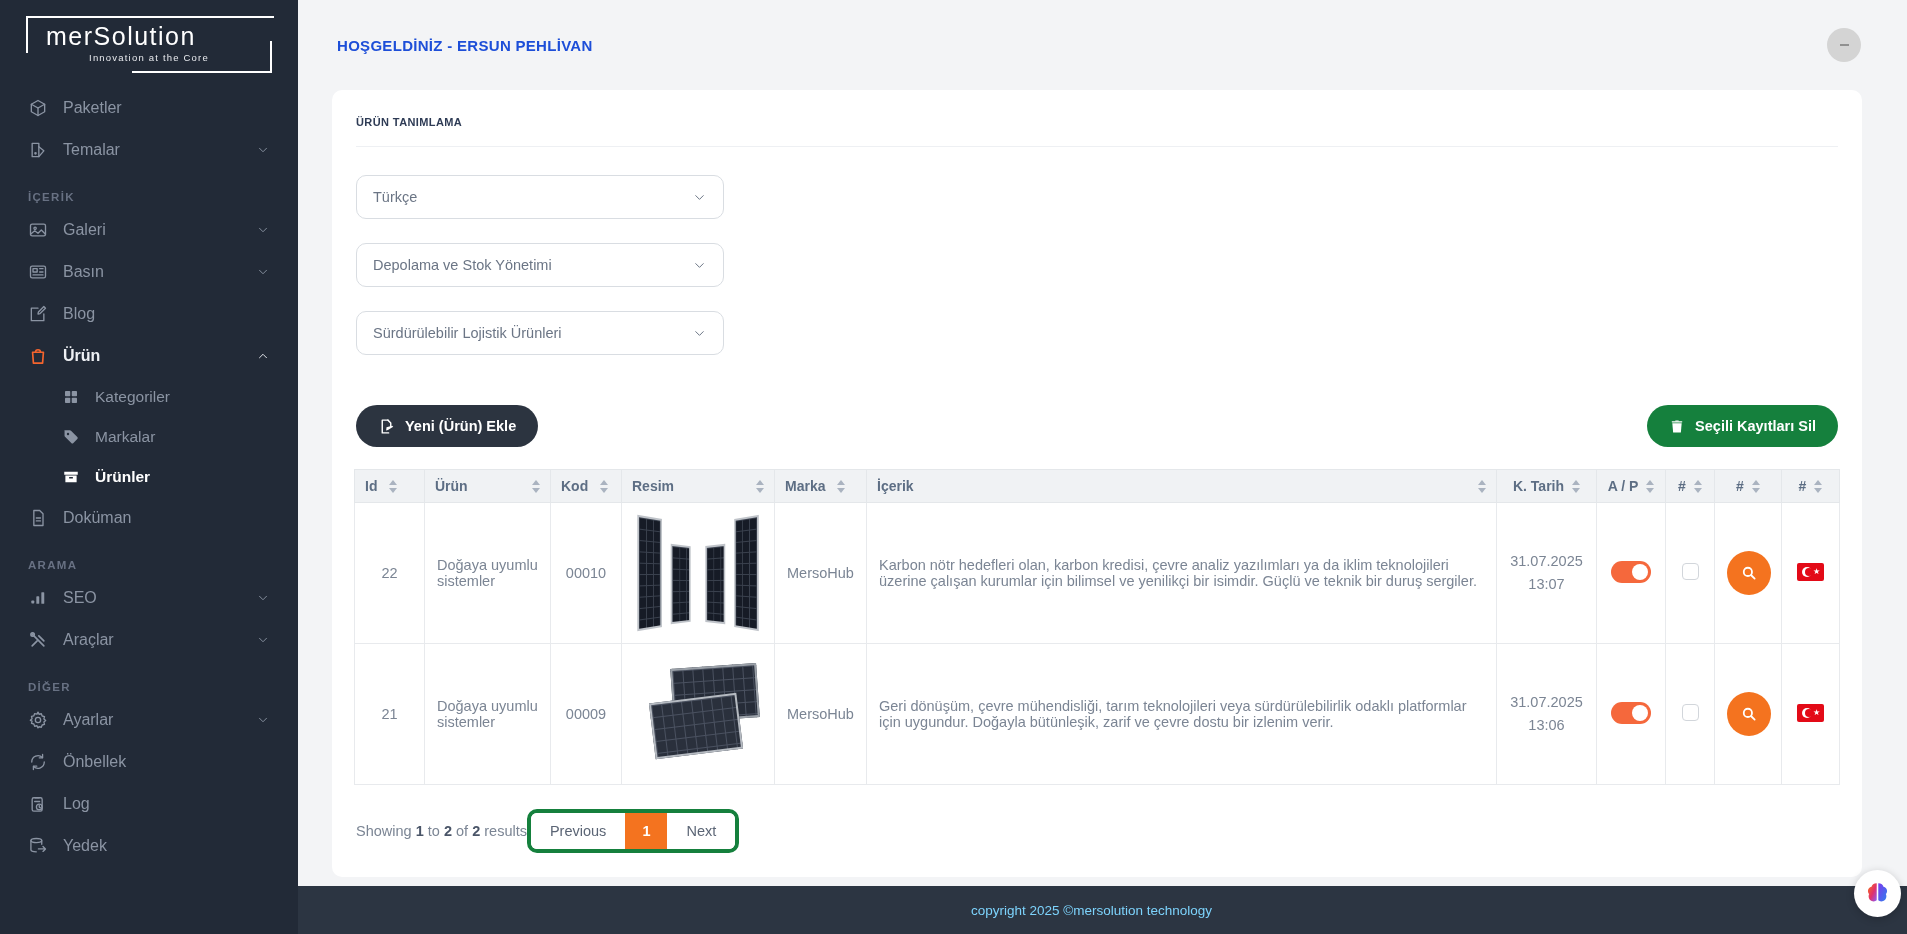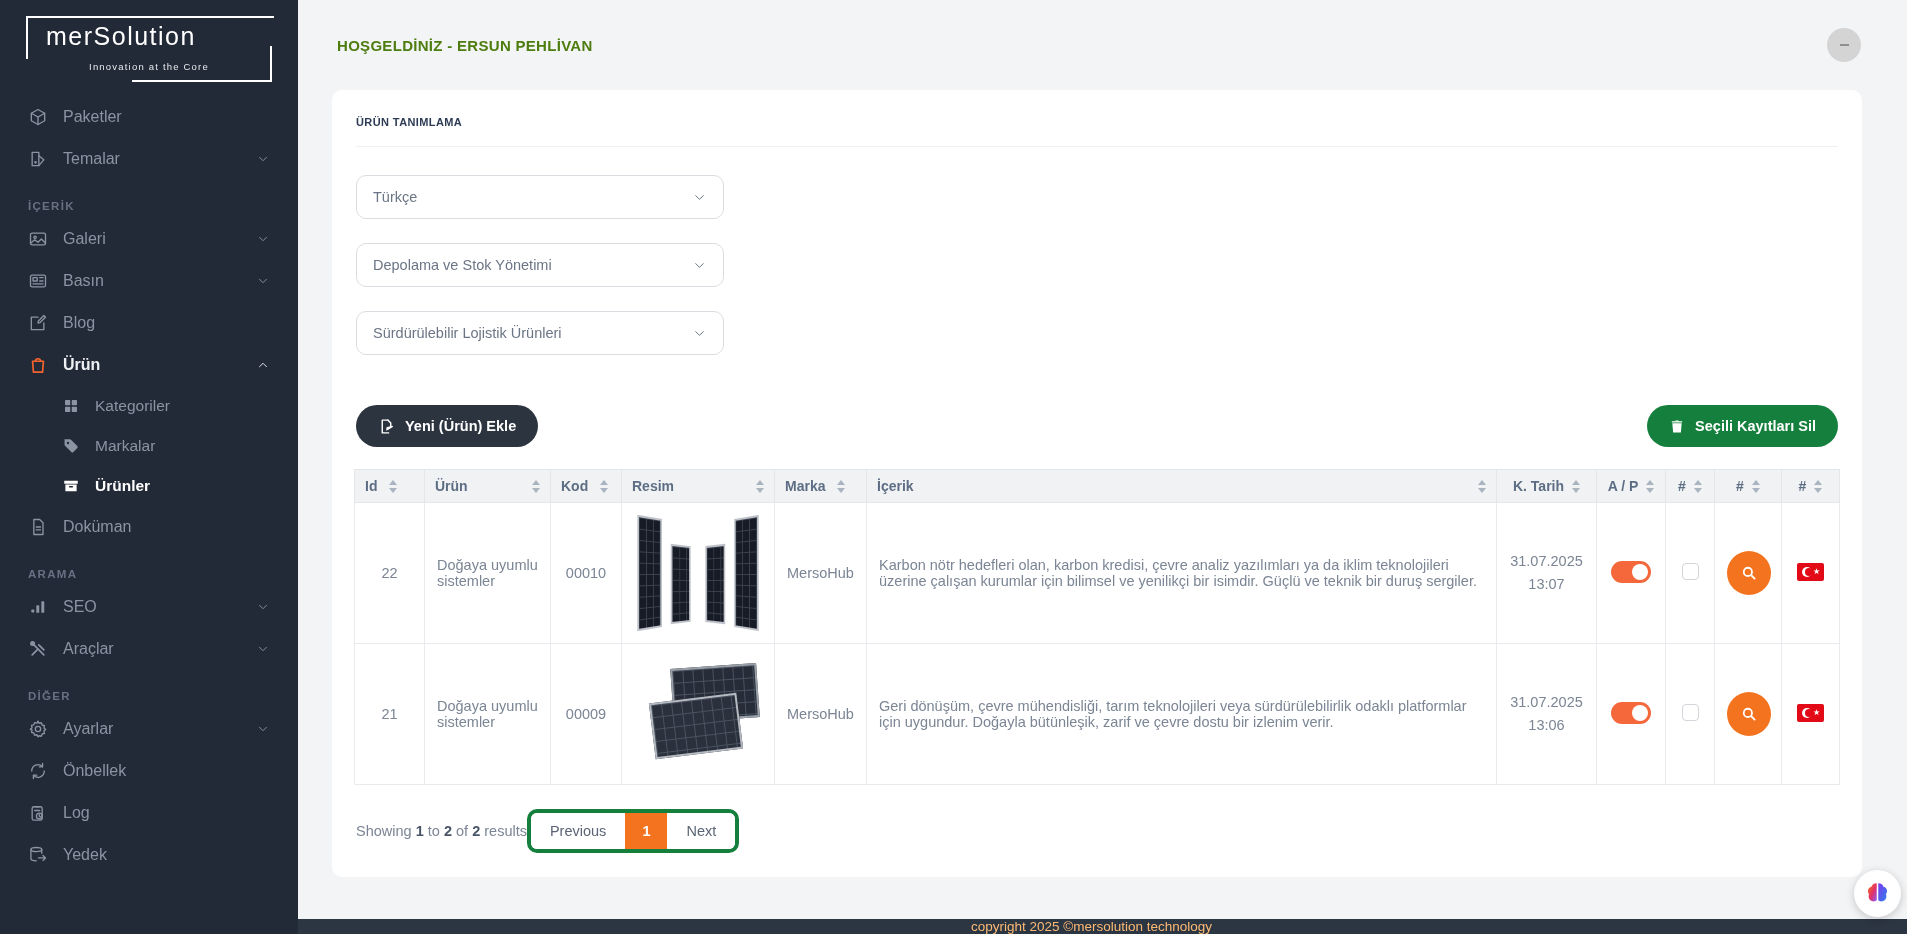--- a/index.html
+++ b/index.html
@@ -7,38 +7,38 @@
   body { font-family:"Liberation Sans", sans-serif; background:#f3f4f6; position:relative; }
 
   
   .sidebar { position:absolute; left:0; top:0; bottom:0; width:298px; background:#222a37; color:#8b94a3; z-index:5; }
   .logo { margin:16px 26px 10px; position:relative; padding:8px 12px 10px; }
   .logo::before { content:""; position:absolute; left:0; top:0; width:100%; height:62%;
                   border-left:2px solid #fff; border-top:2px solid #fff; }
   .logo::after { content:""; position:absolute; right:0; bottom:0; width:56%; height:52%;
                  border-right:2px solid #fff; border-bottom:2px solid #fff; }
   .logo-title { color:#fff; font-size:25px; letter-spacing:1.5px; line-height:1; padding-left:8px; }
-  .logo-sub { color:#e8eaee; font-size:9.5px; letter-spacing:1.2px; text-align:center; margin-top:12px; }
+  .logo-sub { color:#e8eaee; font-size:9.5px; letter-spacing:1.2px; text-align:center; margin-top:3px; }
 
   .nav { margin-top:14px; }
   .nav-item { display:flex; align-items:center; gap:15px; padding:11px 28px; font-size:16px; cursor:pointer; }
   .nav-item svg { flex:0 0 auto; }
   .nav-item .chev { margin-left:auto; }
   .nav-section { padding:20px 28px 6px; font-size:11.5px; font-weight:bold; letter-spacing:1.3px; color:#687183; }
   .nav-item.hl { color:#eef0f4; font-weight:bold; }
   .nav-sub { padding-left:62px; font-size:15.5px; }
   .nav-sub.active { color:#fff; font-weight:bold; }
   .icon { stroke:currentColor; fill:none; stroke-width:1.6; stroke-linecap:round; stroke-linejoin:round; }
   .icon-fill { fill:currentColor; stroke:none; }
   .orange { color:#f4642e; }
 
   
   .main { margin-left:276px; height:934px; display:flex; flex-direction:column; }
   .topbar { height:90px; flex:0 0 auto; display:flex; align-items:center; padding:0 46px 0 61px; }
-  .welcome { font-size:15px; font-weight:bold; color:#4d7c0f; letter-spacing:.3px; }
+  .welcome { font-size:15px; font-weight:bold; color:#1d4ed8; letter-spacing:.3px; }
   .avatar-btn { margin-left:auto; width:34px; height:34px; border-radius:50%; background:#d4d4d4; border:none;
                 display:flex; align-items:center; justify-content:center; cursor:pointer; }
   .avatar-btn span { width:9px; height:2px; background:#909090; display:block; }
 
   .content { flex:1 1 auto; padding:0 45px 0 56px; }
   .card { background:#fff; border-radius:10px; min-height:735px; }
   .card-head { margin:0 24px; padding:26px 0 18px; border-bottom:1px solid #eef0f3; }
   .card-title { font-size:11px; font-weight:bold; color:#2e3b55; letter-spacing:.4px; }
 
   .filters { padding:28px 24px 0; }
@@ -103,21 +103,21 @@
   
   .card-foot { display:flex; align-items:center; justify-content:flex-start; padding:24px; }
   .results { font-size:14.5px; color:#7b8594; }
   .results b { color:#4a5568; }
   .pager { display:inline-flex; border:4px solid #15803d; border-radius:10px; overflow:hidden; background:#fff; }
   .pager button { border:none; background:#fff; padding:10px 19px; font-size:14.5px; color:#5b6575; cursor:pointer;
                   font-family:"Liberation Sans",sans-serif; }
   .pager .page-active { background:#f4731f; color:#fff; font-weight:bold; padding:10px 17px; }
 
   
-  .footer { flex:0 0 auto; height:15px; background:#2c3542; color:#fdba74; display:flex; align-items:center;
+  .footer { flex:0 0 auto; height:48px; background:#2c3542; color:#7dd3fc; display:flex; align-items:center;
             justify-content:center; font-size:13.5px; }
 
   .brain-btn { position:absolute; right:6px; bottom:17px; width:47px; height:47px; border-radius:50%; background:#fff;
                border:none; box-shadow:0 2px 8px rgba(0,0,0,.2); display:flex; align-items:center; justify-content:center;
                cursor:pointer; z-index:9; }
 </style>
 </head>
 <body>
 
 <aside class="sidebar">

